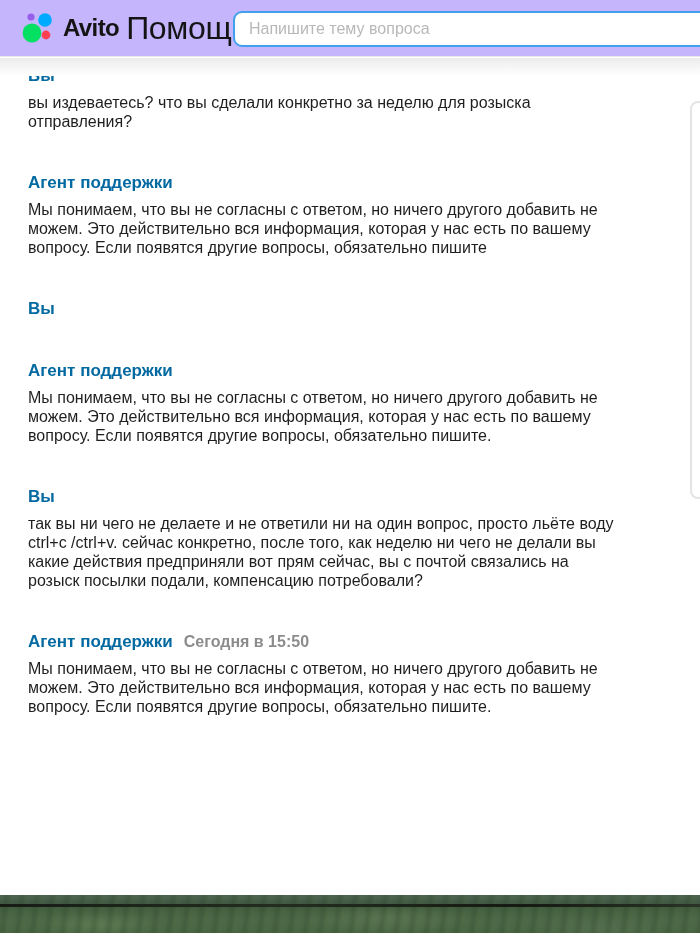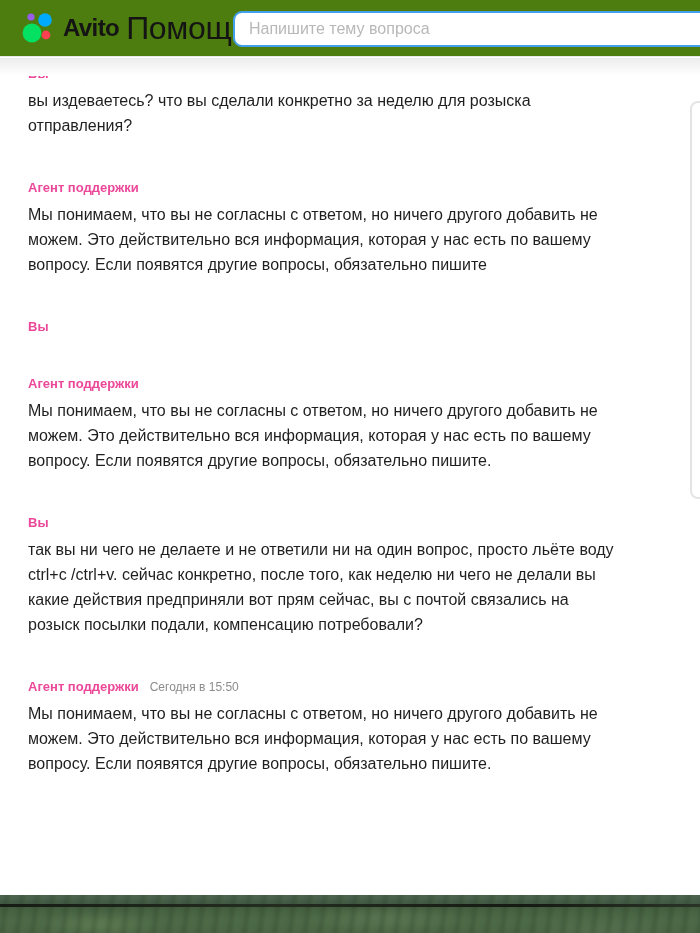--- a/index.html
+++ b/index.html
@@ -8,21 +8,21 @@
     font-family:"Liberation Sans", sans-serif;
     background:#ffffff;
     position:relative;
     overflow:hidden;
   }
 
   
   .header {
     position:absolute; top:0; left:0;
     width:700px; height:57px;
-    background:#4d7c0f;
+    background:#c4b5fd;
     border-bottom:1px solid #e9e9e9;
     display:flex; 
     padding-left:22px;
     z-index:5;
   }
   .brand {
     display:flex; align-items:center;
     text-decoration:none; color:#141414;
     cursor:pointer;
   }
@@ -52,25 +52,25 @@
   }
 
   
   .chat {
     position:absolute; top:57px; left:28px;
     width:592px;
     padding-top:9px;
   }
   .msg { margin-bottom:42px; }
   .msg-head { margin-bottom:7px; display:flex; align-items:baseline; }
-  .author { font-weight:700; font-size:13px; color:#ec4899; }
-  .timestamp { font-size:12px; color:#8c8c8c; margin-left:11px; }
+  .author { font-weight:700; font-size:17px; color:#0369a1; }
+  .timestamp { font-size:16px; color:#8c8c8c; margin-left:11px;font-weight:bold; }
   .msg-text {
     font-size:16px;
-    line-height:25px;
+    line-height:19px;
     color:#1f1f1f;
   }
 
   
   .side-panel {
     position:absolute; left:690px; top:101px;
     width:60px; height:398px;
     background:#fff;
     border:2px solid #e4e4e4;
     border-radius:8px;

